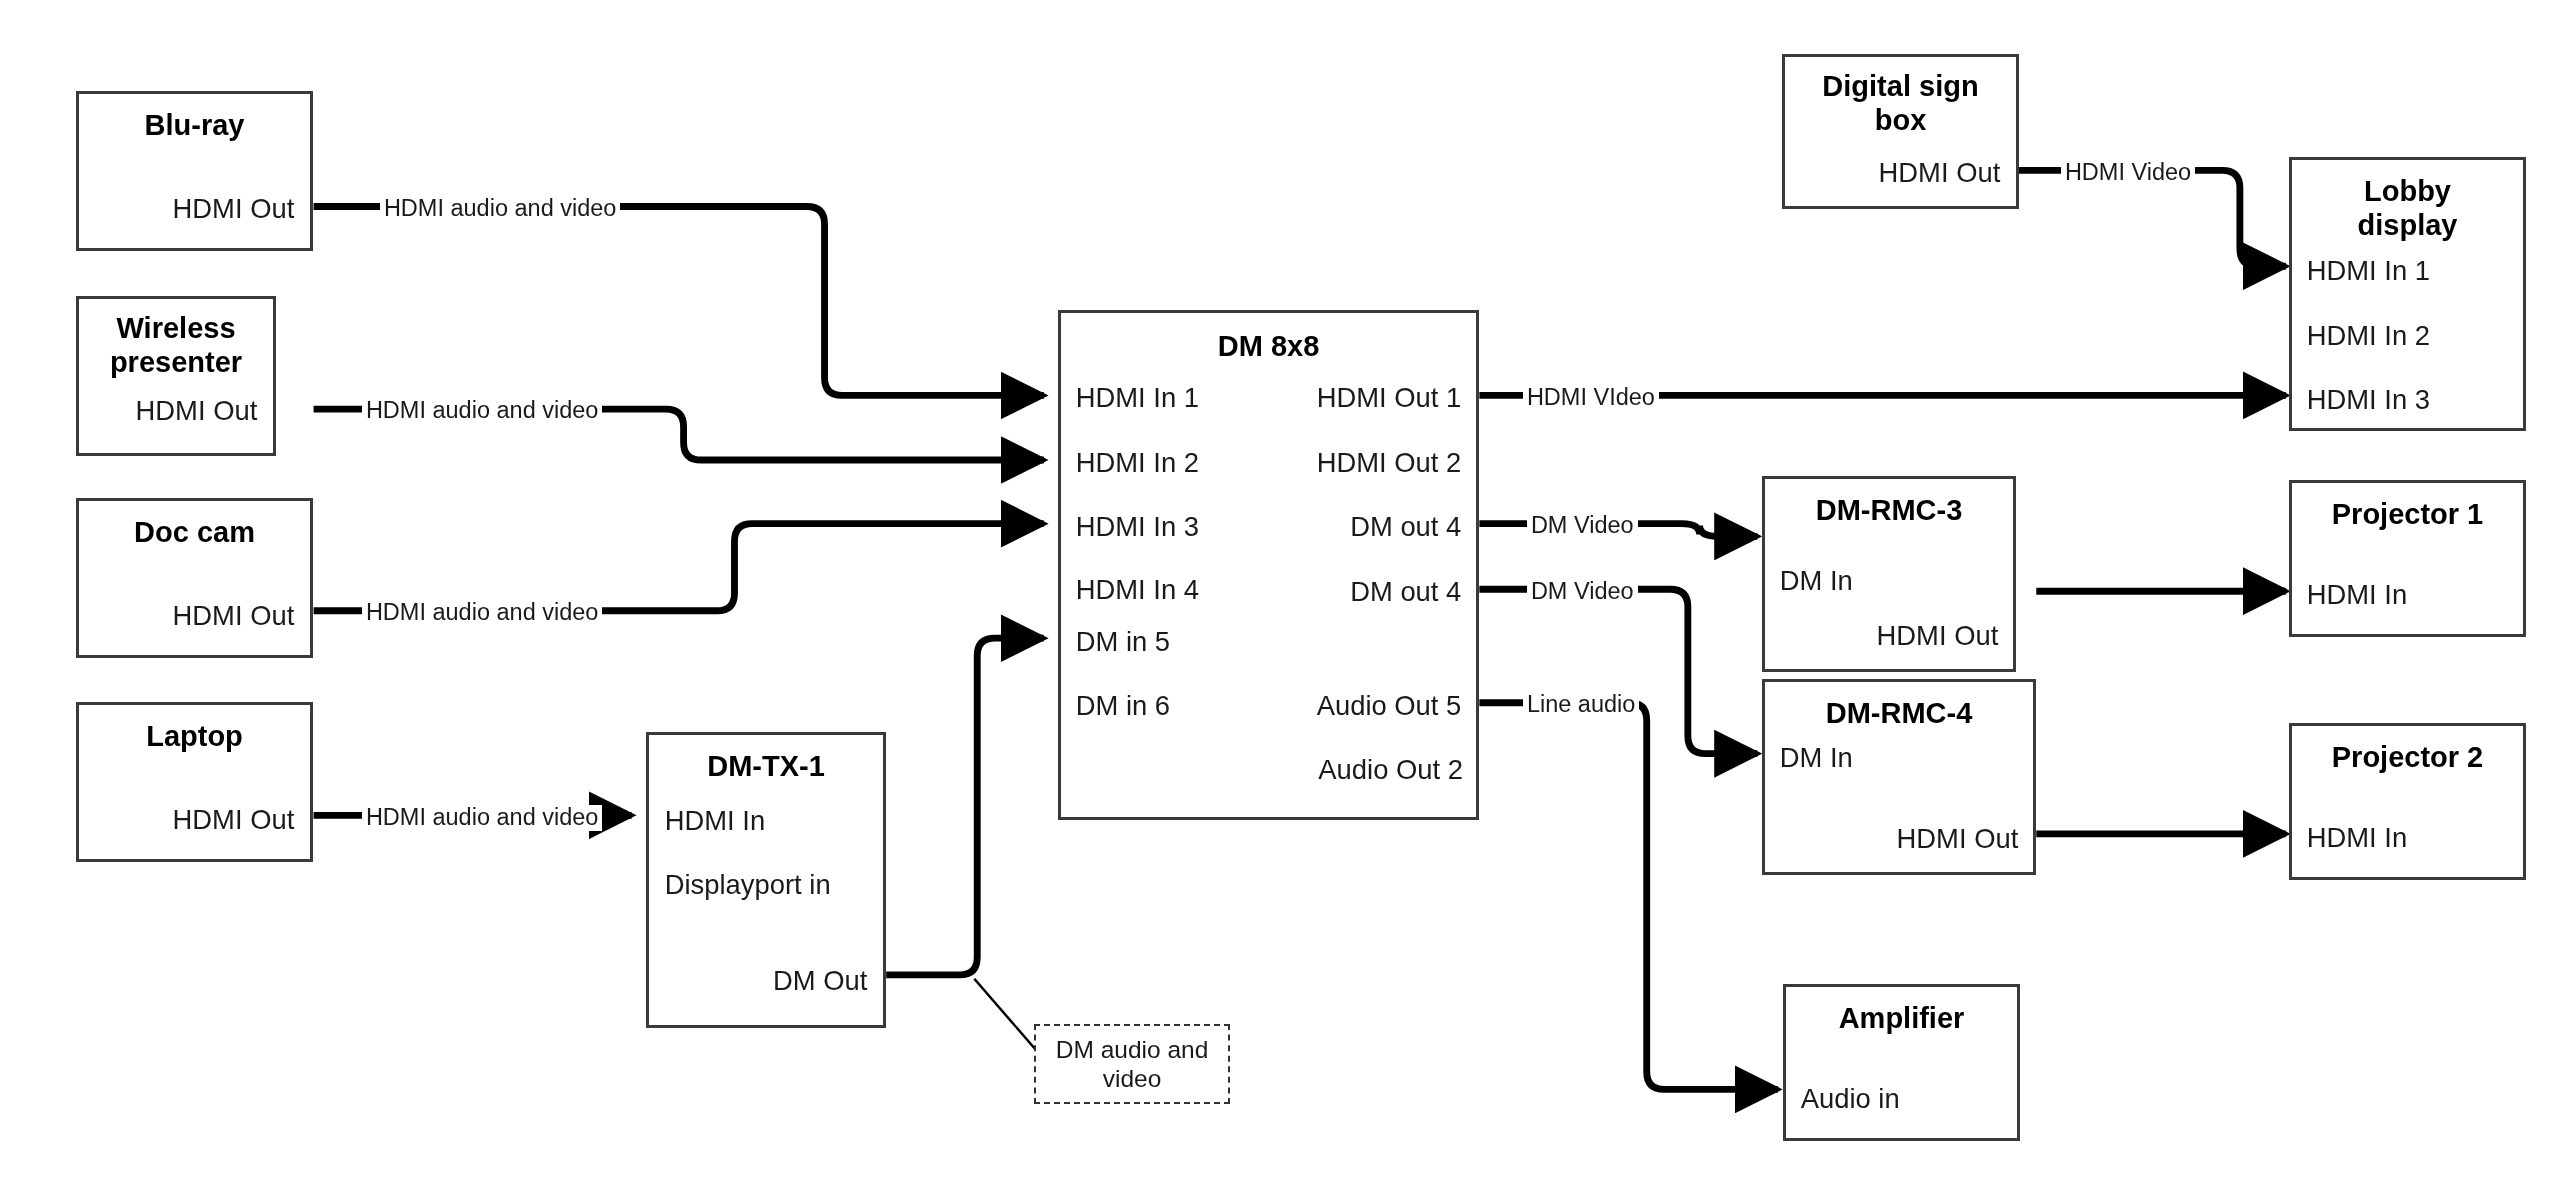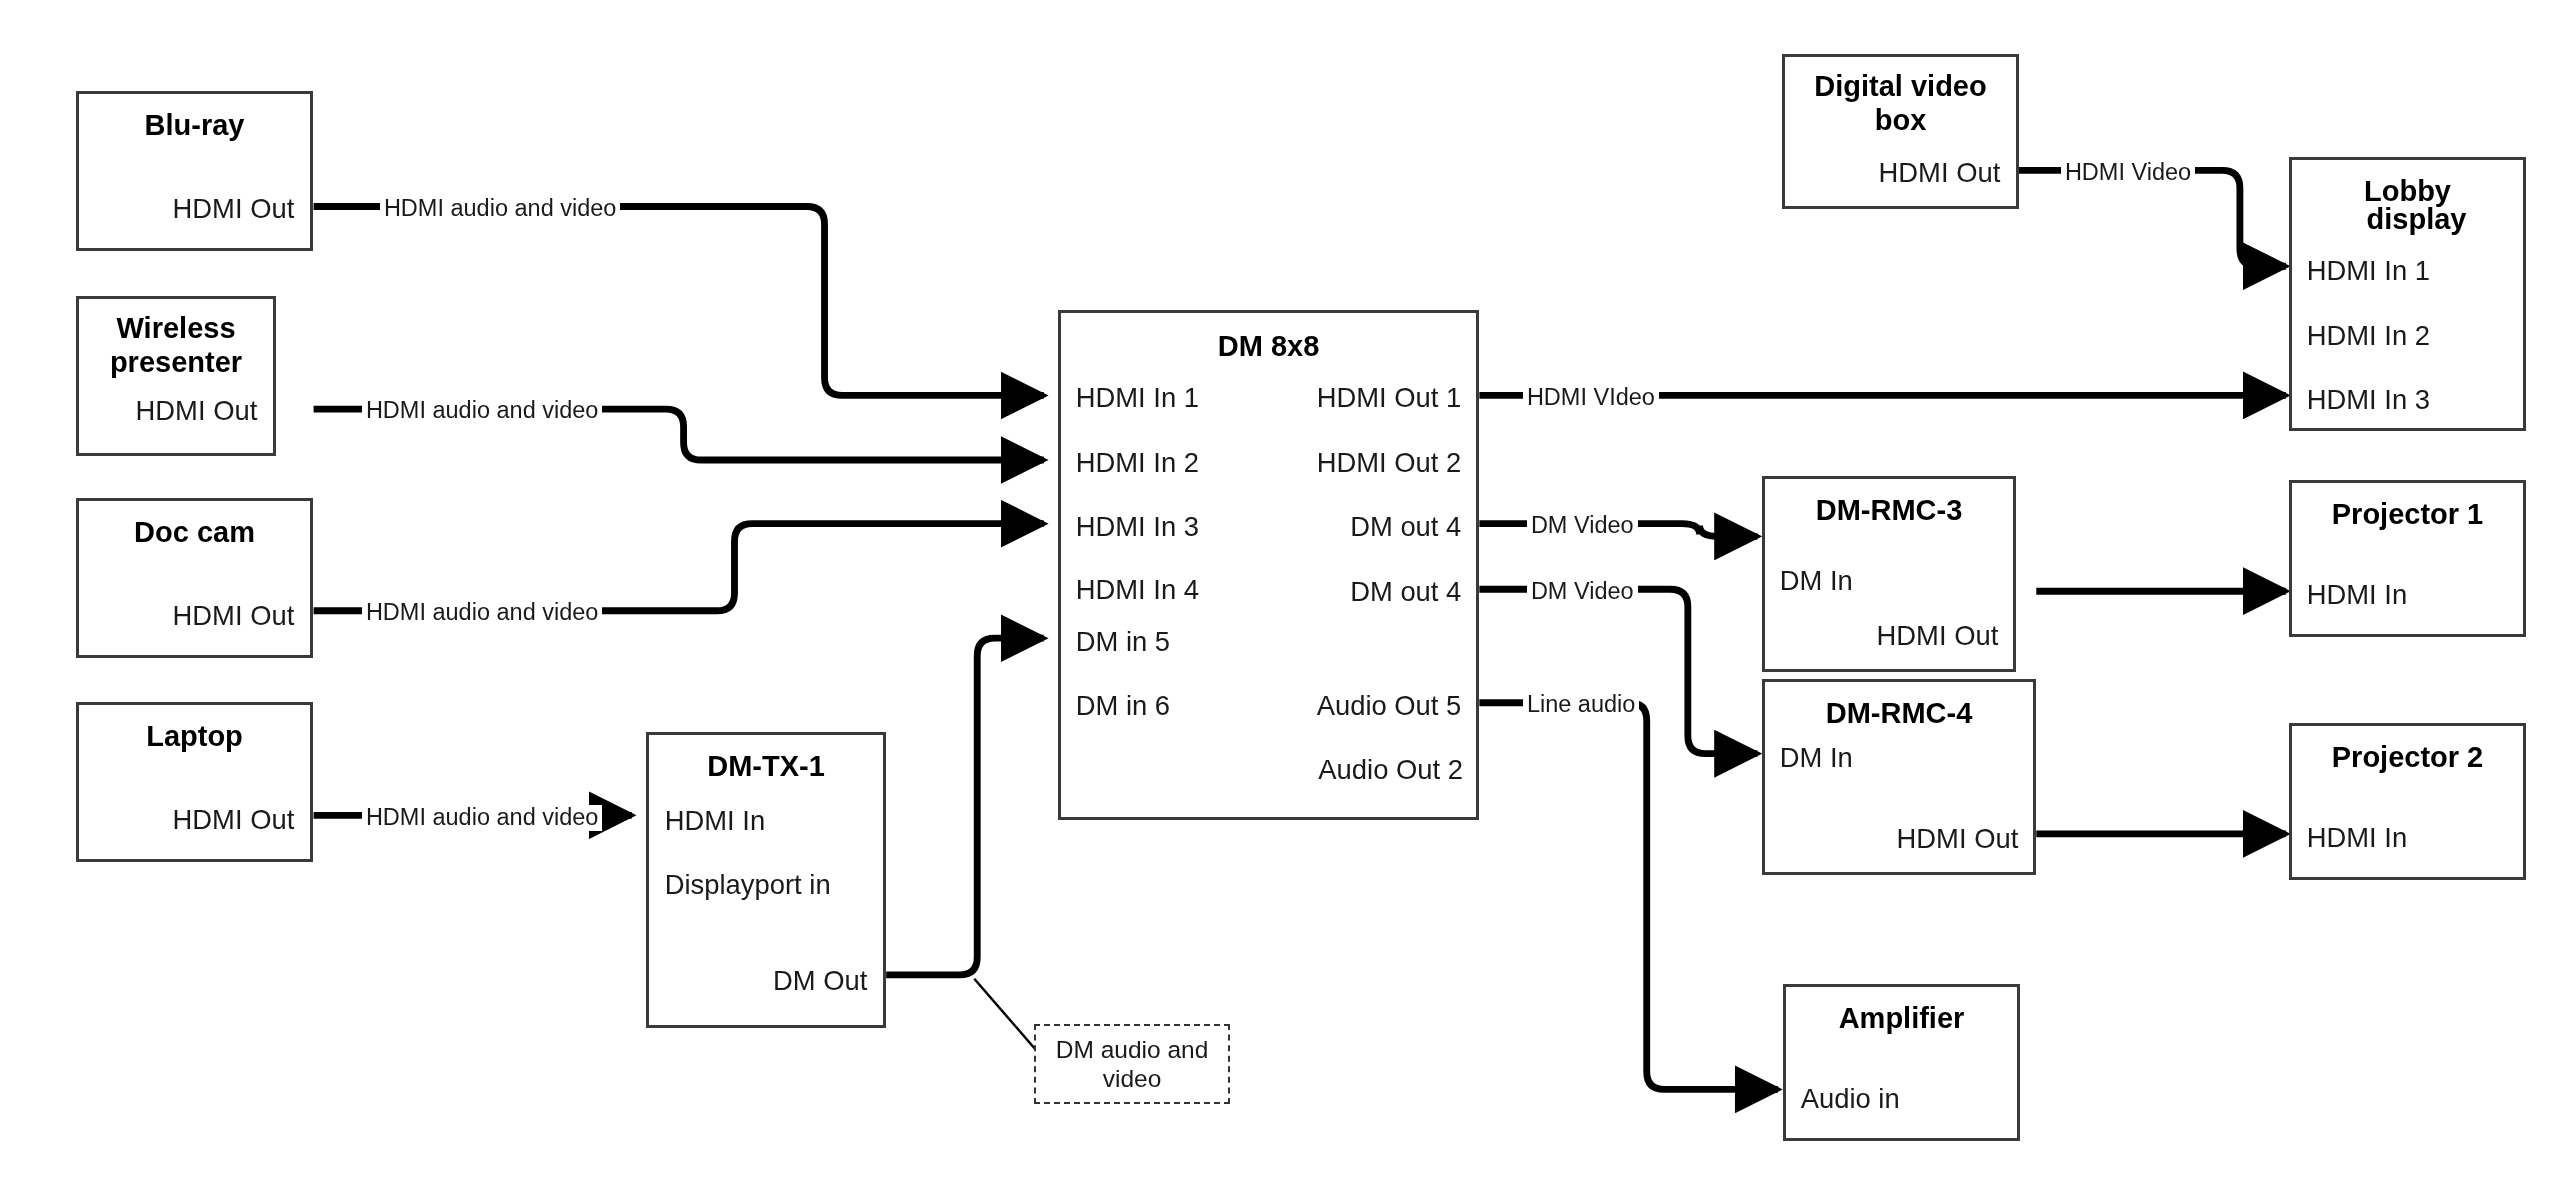--- a/index.html
+++ b/index.html
@@ -152,28 +152,28 @@
 
     <div class="port right" style="right:14.7px; top:71px;">HDMI Out 1</div>
     <div class="port right" style="right:14.7px; top:136px;">HDMI Out 2</div>
     <div class="port right" style="right:14.7px; top:200px;">DM out 4</div>
     <div class="port right" style="right:14.7px; top:265px;">DM out 4</div>
     <div class="port right" style="right:14.7px; top:379px;">Audio Out 5</div>
     <div class="port right" style="right:13px; top:443px;">Audio Out 2</div>
   </div>
 
   <div class="node" style="left:1782px; top:54px; width:237px; height:155px;">
-    <div class="node-title" style="top:11.7px;">Digital video</div>
+    <div class="node-title" style="top:11.7px;">Digital sign</div>
     <div class="node-title" style="top:46px;">box</div>
     <div class="port right" style="right:15.7px; top:102px;">HDMI Out</div>
   </div>
 
   <div class="node" style="left:2289px; top:157px; width:237px; height:274px;">
     <div class="node-title" style="top:13.7px;">Lobby</div>
-    <div class="node-title" style="top:42px;padding-left:9px;">display</div>
+    <div class="node-title" style="top:48px;">display</div>
     <div class="port left" style="left:14.7px; top:97px;">HDMI In 1</div>
     <div class="port left" style="left:14.7px; top:162px;">HDMI In 2</div>
     <div class="port left" style="left:14.7px; top:226px;">HDMI In 3</div>
   </div>
 
   <div class="node" style="left:1762px; top:436px; width:254px; height:196px;margin-top:40px;">
     <div class="node-title" style="top:13.7px;">DM-RMC-3</div>
     <div class="port left" style="left:14.7px; top:88px;">DM In</div>
     <div class="port right" style="right:14.7px; top:143px;">HDMI Out</div>
   </div>

